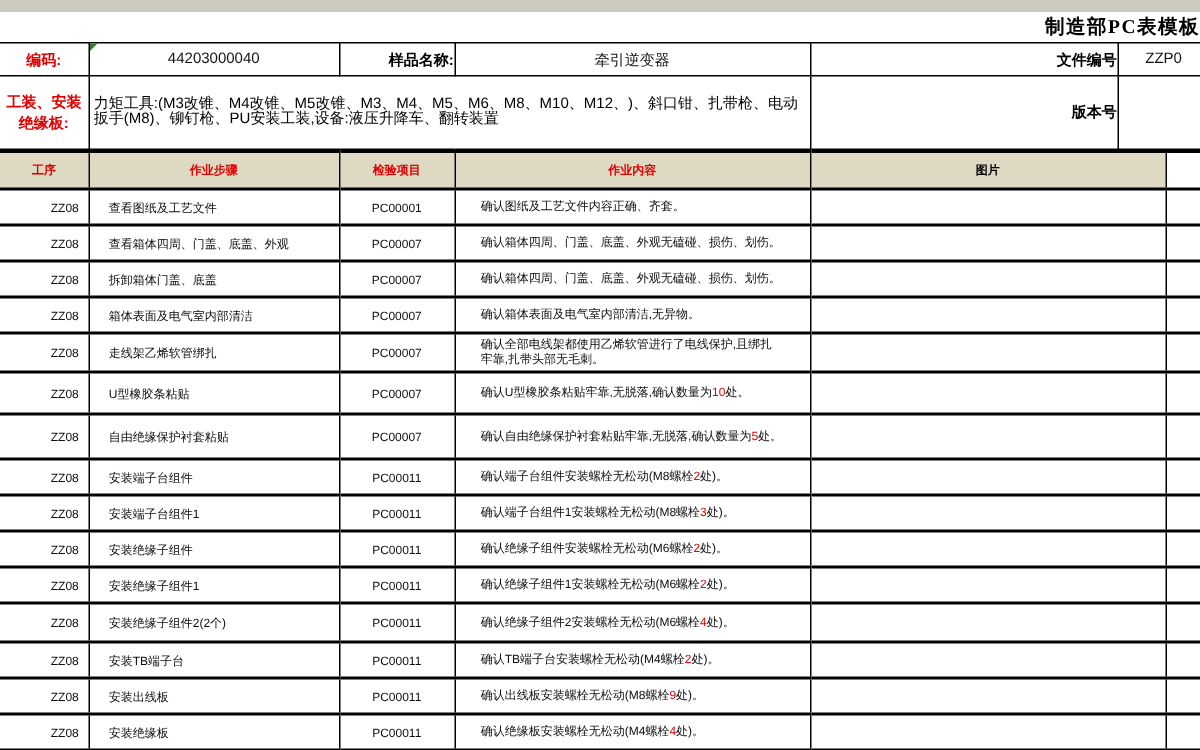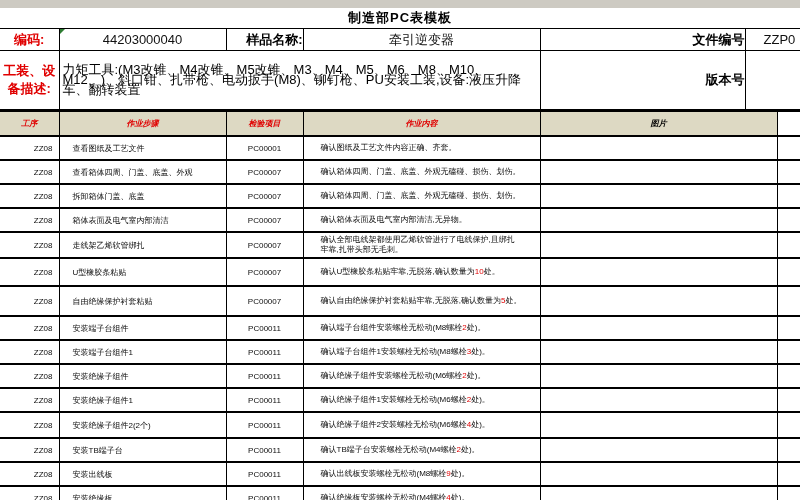--- a/index.html
+++ b/index.html
@@ -6,52 +6,52 @@
   html, body { width: 800px; height: 500px; overflow: hidden; }
   body {
     font-family: "Liberation Sans", "DejaVu Sans", sans-serif;
     background: #ffffff;
     color: #111;
     display: flex;
     flex-direction: column;
   }
   .edge-strip { height: 8px; background: #cdcac2; flex: none; }
   .title-bar {
-    height: 20px; line-height: 20px; text-align: center;
+    height: 20px; line-height: 20px; text-align: right;
     font-size: 13px; font-weight: bold; color: #000; flex: none;
-    font-family: Liberation Sans, sans-serif;
+    font-family: Liberation Serif, serif;
     letter-spacing: 1px;
   }
   table { border-collapse: collapse; table-layout: fixed; width: 800px; flex: none; }
   td, th { border: 1px solid #000; overflow: hidden; vertical-align: middle; }
   td:first-child, th:first-child { border-left: none; }
   td:last-child, th:last-child { border-right: none; }
 
   
   .info tr:first-child { height: 22px; }
   .info tr:last-child  { height: 35px; }
-  .info td { font-size: 13px; }
+  .info td { font-size: 10px; }
   .lbl-red   { color: #e00000; font-weight: bold; text-align: center; }
   .lbl-black { color: #000; font-weight: bold; text-align: right; }
   .val-center { text-align: center; font-size: 8px; }
   .code-cell { position: relative; }
   .flag-tri {
     position: absolute; top: 0; left: 0; width: 0; height: 0;
     border-top: 5px solid #2e7d32; border-right: 5px solid transparent;
   }
   .tooling-desc {
     text-align: left; padding: 14px 3px; font-size: 7.5px; line-height: 10px;
     color: #000;
   }
   .docno-cell { text-align: left; padding-left: 18px; font-size: 8px; }
 
   
   .main th {
     background: #ddd9c3; height: 25px; font-size: 8px; font-weight: bold;
-    border-top-width: 2px; border-bottom-width: 2px; font-style: italic;
+    border-top-width: 2px; border-bottom-width: 2px;
   }
   .main th.h-red { color: #e00000; }
   .main th.h-black { color: #000; }
   .main th.h-plain { background: #ffffff; }
   .main td { border-bottom-width: 2px; font-size: 8px; color: #0d0d0d; }
   .main tbody tr { height: 24px; }
   .main tbody tr:nth-child(5)  { height: 26px; }
   .main tbody tr:nth-child(6)  { height: 28px; }
   .main tbody tr:nth-child(7)  { height: 30px; }
   .main tbody tr:nth-child(12) { height: 26px; }
@@ -81,21 +81,21 @@
   <tbody>
       <tr>
     <td class="lbl-red">编码:</td>
     <td class="val-center code-cell"><span class="flag-tri"></span><span>44203000040</span></td>
     <td class="lbl-black">样品名称:</td>
     <td class="val-center">牵引逆变器</td>
     <td class="lbl-black">文件编号</td>
     <td class="docno-cell">ZZP0</td>
   </tr>
   <tr>
-    <td class="lbl-red">工装、设备描述:</td>
+    <td class="lbl-red">工装、安装绝缘板:</td>
     <td class="tooling-desc" colspan="3">力矩工具:(M3改锥、M4改锥、M5改锥、M3、M4、M5、M6、M8、M10、M12、)、斜口钳、扎带枪、电动扳手(M8)、铆钉枪、PU安装工装,设备:液压升降车、翻转装置</td>
     <td class="lbl-black">版本号</td>
     <td></td>
   </tr>
 </tbody>
   </table>
 
 <table class="main">
   <colgroup>
     <col style="width:59px">

